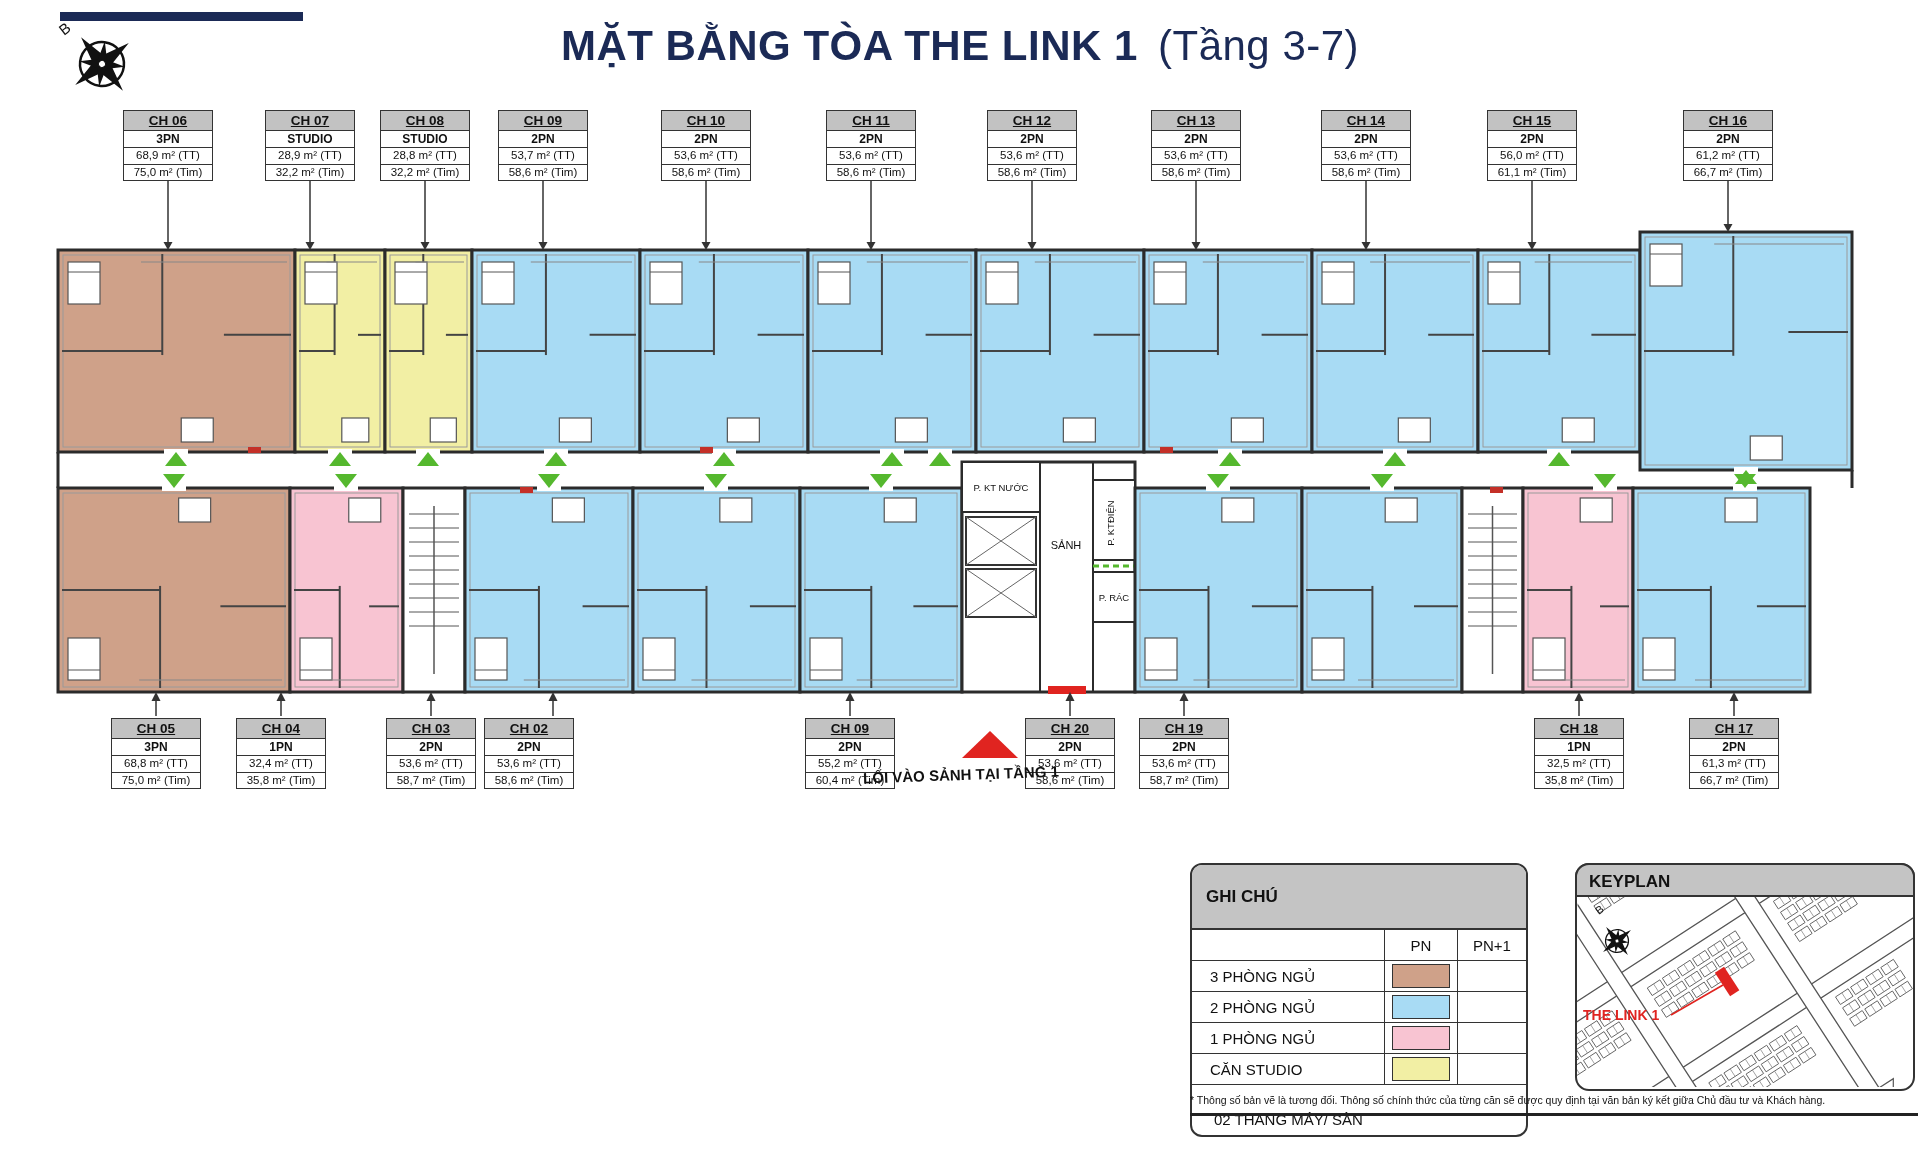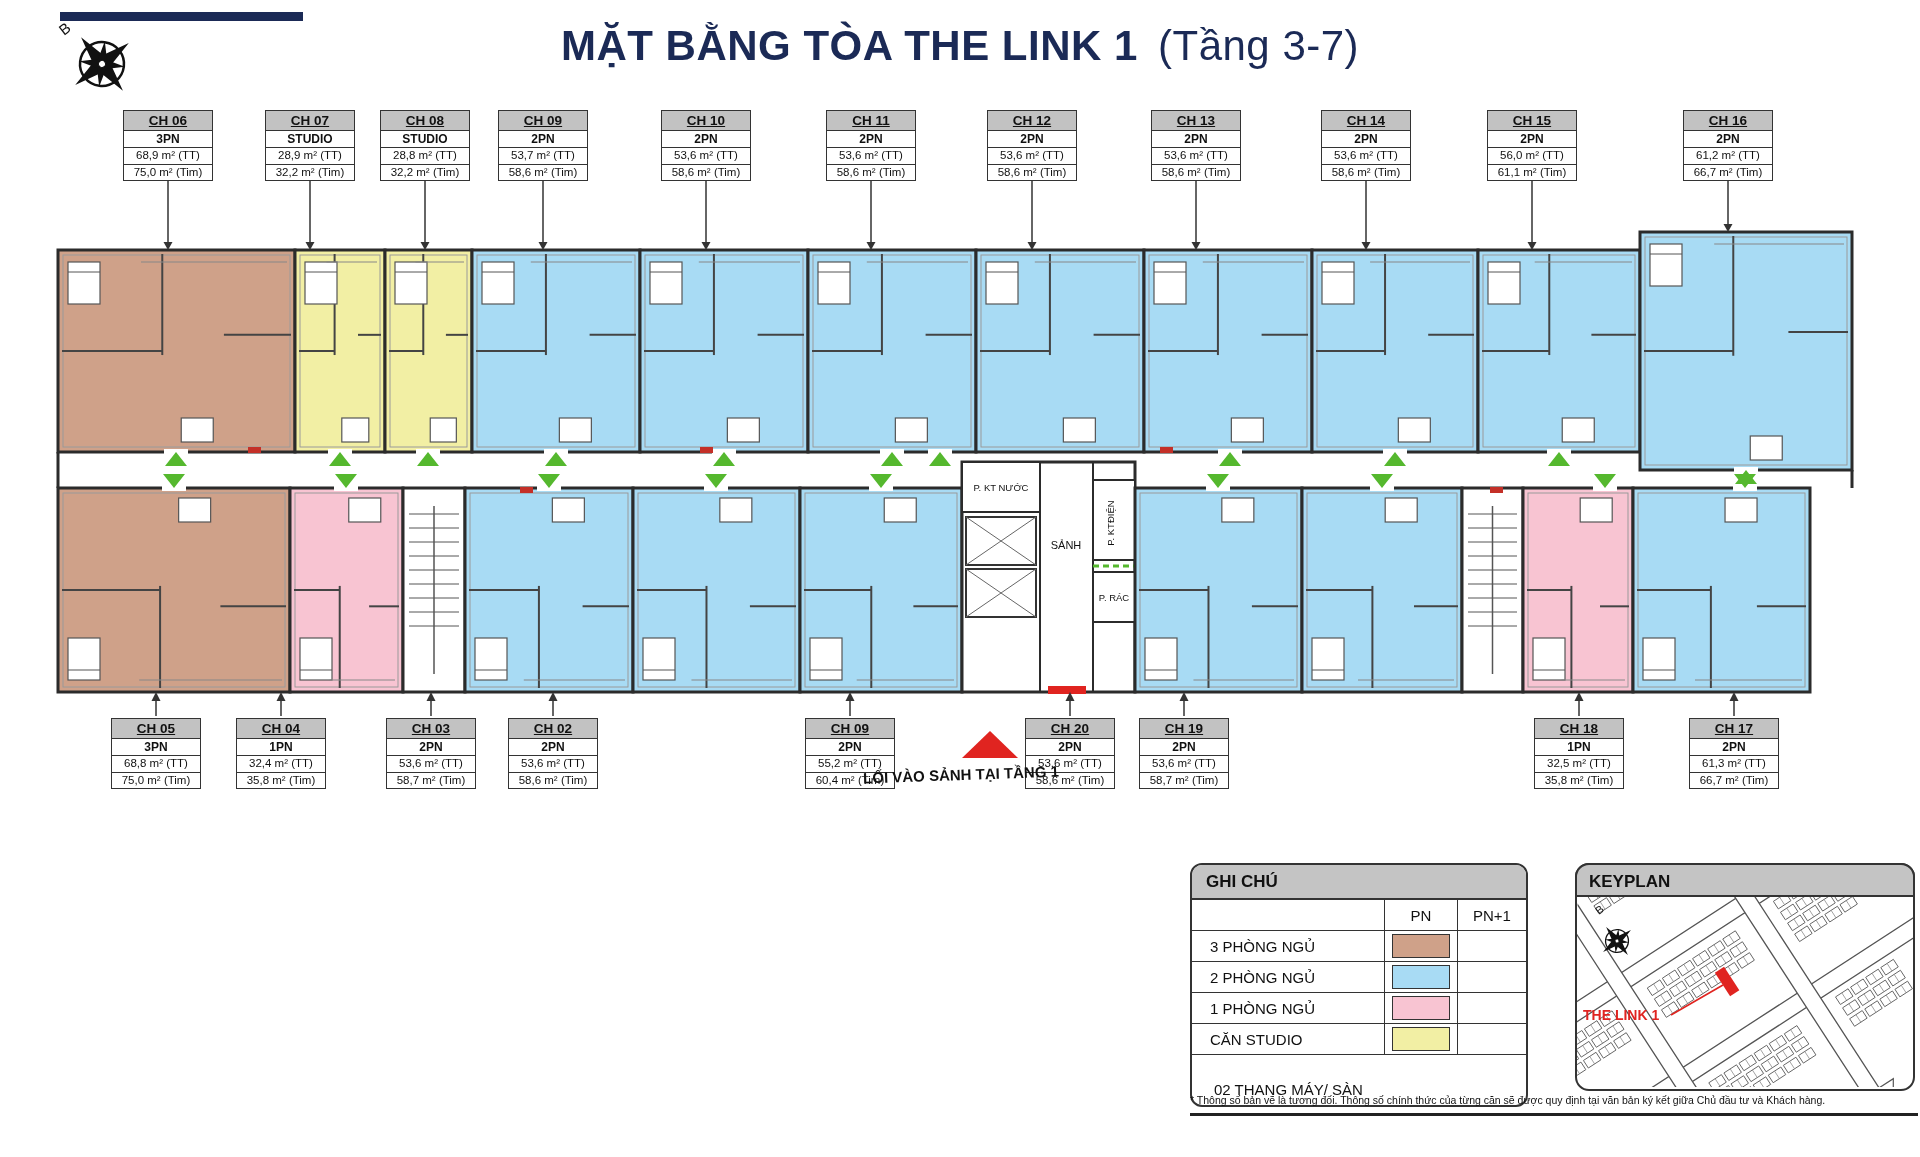--- a/index.html
+++ b/index.html
@@ -10,21 +10,21 @@
   .title{position:absolute;top:22px;left:0;width:1920px;text-align:center;font-size:42px;letter-spacing:.5px;white-space:nowrap;}
   .t-main{font-weight:800;}
   .t-sub{font-weight:400;margin-left:8px;margin-top:45px;}
   .ubox{position:absolute;width:90px;border:1.5px solid #333;background:#fff;text-align:center;box-sizing:border-box;}
   .ubox .h{background:#c2c2c2;font-weight:700;font-size:13.5px;line-height:19px;border-bottom:1px solid #333;text-decoration:underline;}
   .ubox .t{font-weight:700;font-size:12px;line-height:16px;border-bottom:1px solid #333;}
   .ubox .a{font-size:11.5px;line-height:15.5px;}
   .ubox .a1{border-bottom:1px solid #333;}
   .entry-label{position:absolute;left:811px;top:766px;width:300px;text-align:center;font-size:15px;font-weight:600;transform:rotate(-2deg);}
   .legend{position:absolute;left:1190px;top:863px;width:338px;border:2px solid #333;border-radius:12px;overflow:hidden;background:#fff;box-sizing:border-box;}
-  .lg-head{background:#c4c4c4;font-size:17px;font-weight:600;padding:1px 14px;line-height:31px;border-bottom:2px solid #333;}
+  .lg-head{background:#c4c4c4;font-size:17px;font-weight:600;padding:16px 14px;line-height:31px;border-bottom:2px solid #333;}
   .lg-row{display:flex;border-bottom:1.5px solid #333;height:30px;align-items:stretch;}
   .lg-c1{width:192px;padding-left:18px;font-size:15px;display:flex;align-items:center;box-sizing:border-box;}
   .lg-c2{width:72px;border-left:1.5px solid #333;display:flex;align-items:center;justify-content:center;font-size:15px;}
   .lg-c3{flex:1;border-left:1.5px solid #333;display:flex;align-items:center;justify-content:center;font-size:15px;}
   .lg-swatch{width:56px;height:22px;border:1.5px solid #333;display:block;}
   .lg-foot{padding:0 22px;font-size:15px;line-height:30px;margin-top:20px;}
   .kp-box{position:absolute;left:1575px;top:863px;}
   .fnotes{position:absolute;left:1190px;top:1093px;width:728px;}
   .fn{font-size:10.5px;line-height:15px;color:#111;}
   .fn-rule{margin-top:5px;height:3px;background:#222;}
@@ -440,21 +440,21 @@
         <div class="t">1PN</div>
         <div class="a a1">32,4 m² (TT)</div>
         <div class="a">35,8 m² (Tim)</div>
       </div>
       <div class="ubox" style="left: 386px; top: 718px;">
         <div class="h">CH 03</div>
         <div class="t">2PN</div>
         <div class="a a1">53,6 m² (TT)</div>
         <div class="a">58,7 m² (Tim)</div>
       </div>
-      <div class="ubox" style="left: 508px; top: 718px;">
+      <div class="ubox" style="left: 484px; top: 718px;">
         <div class="h">CH 02</div>
         <div class="t">2PN</div>
         <div class="a a1">53,6 m² (TT)</div>
         <div class="a">58,6 m² (Tim)</div>
       </div>
       <div class="ubox" style="left: 805px; top: 718px;">
         <div class="h">CH 09</div>
         <div class="t">2PN</div>
         <div class="a a1">55,2 m² (TT)</div>
         <div class="a">60,4 m² (Tim)</div>

